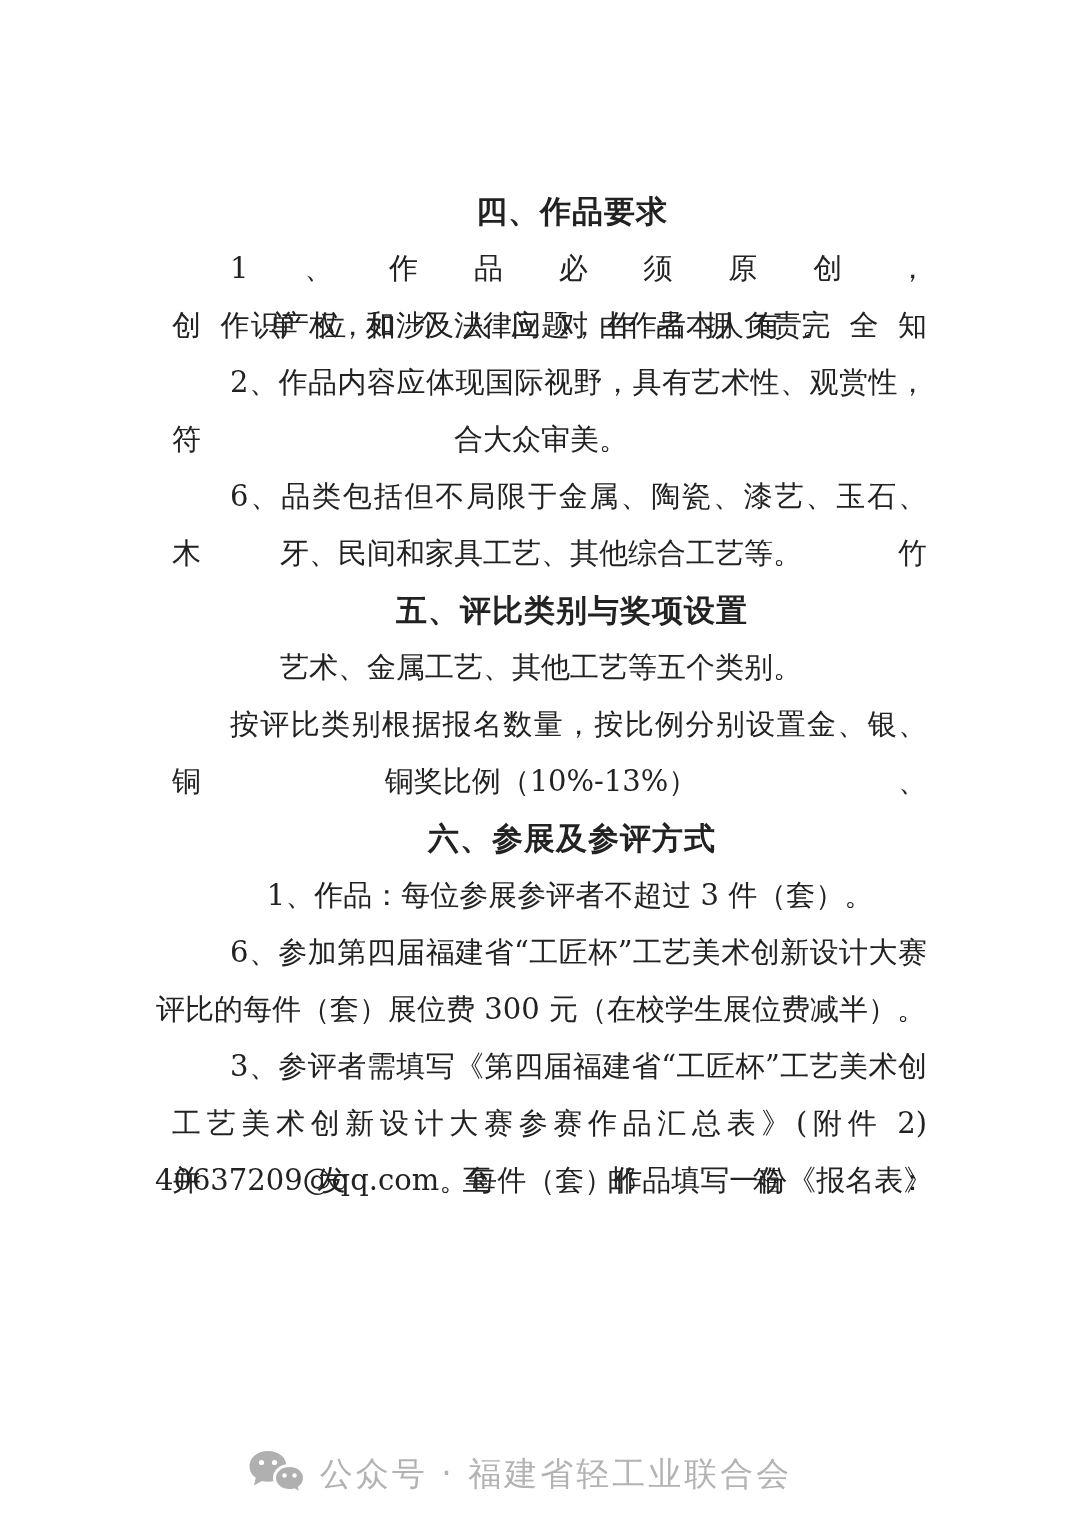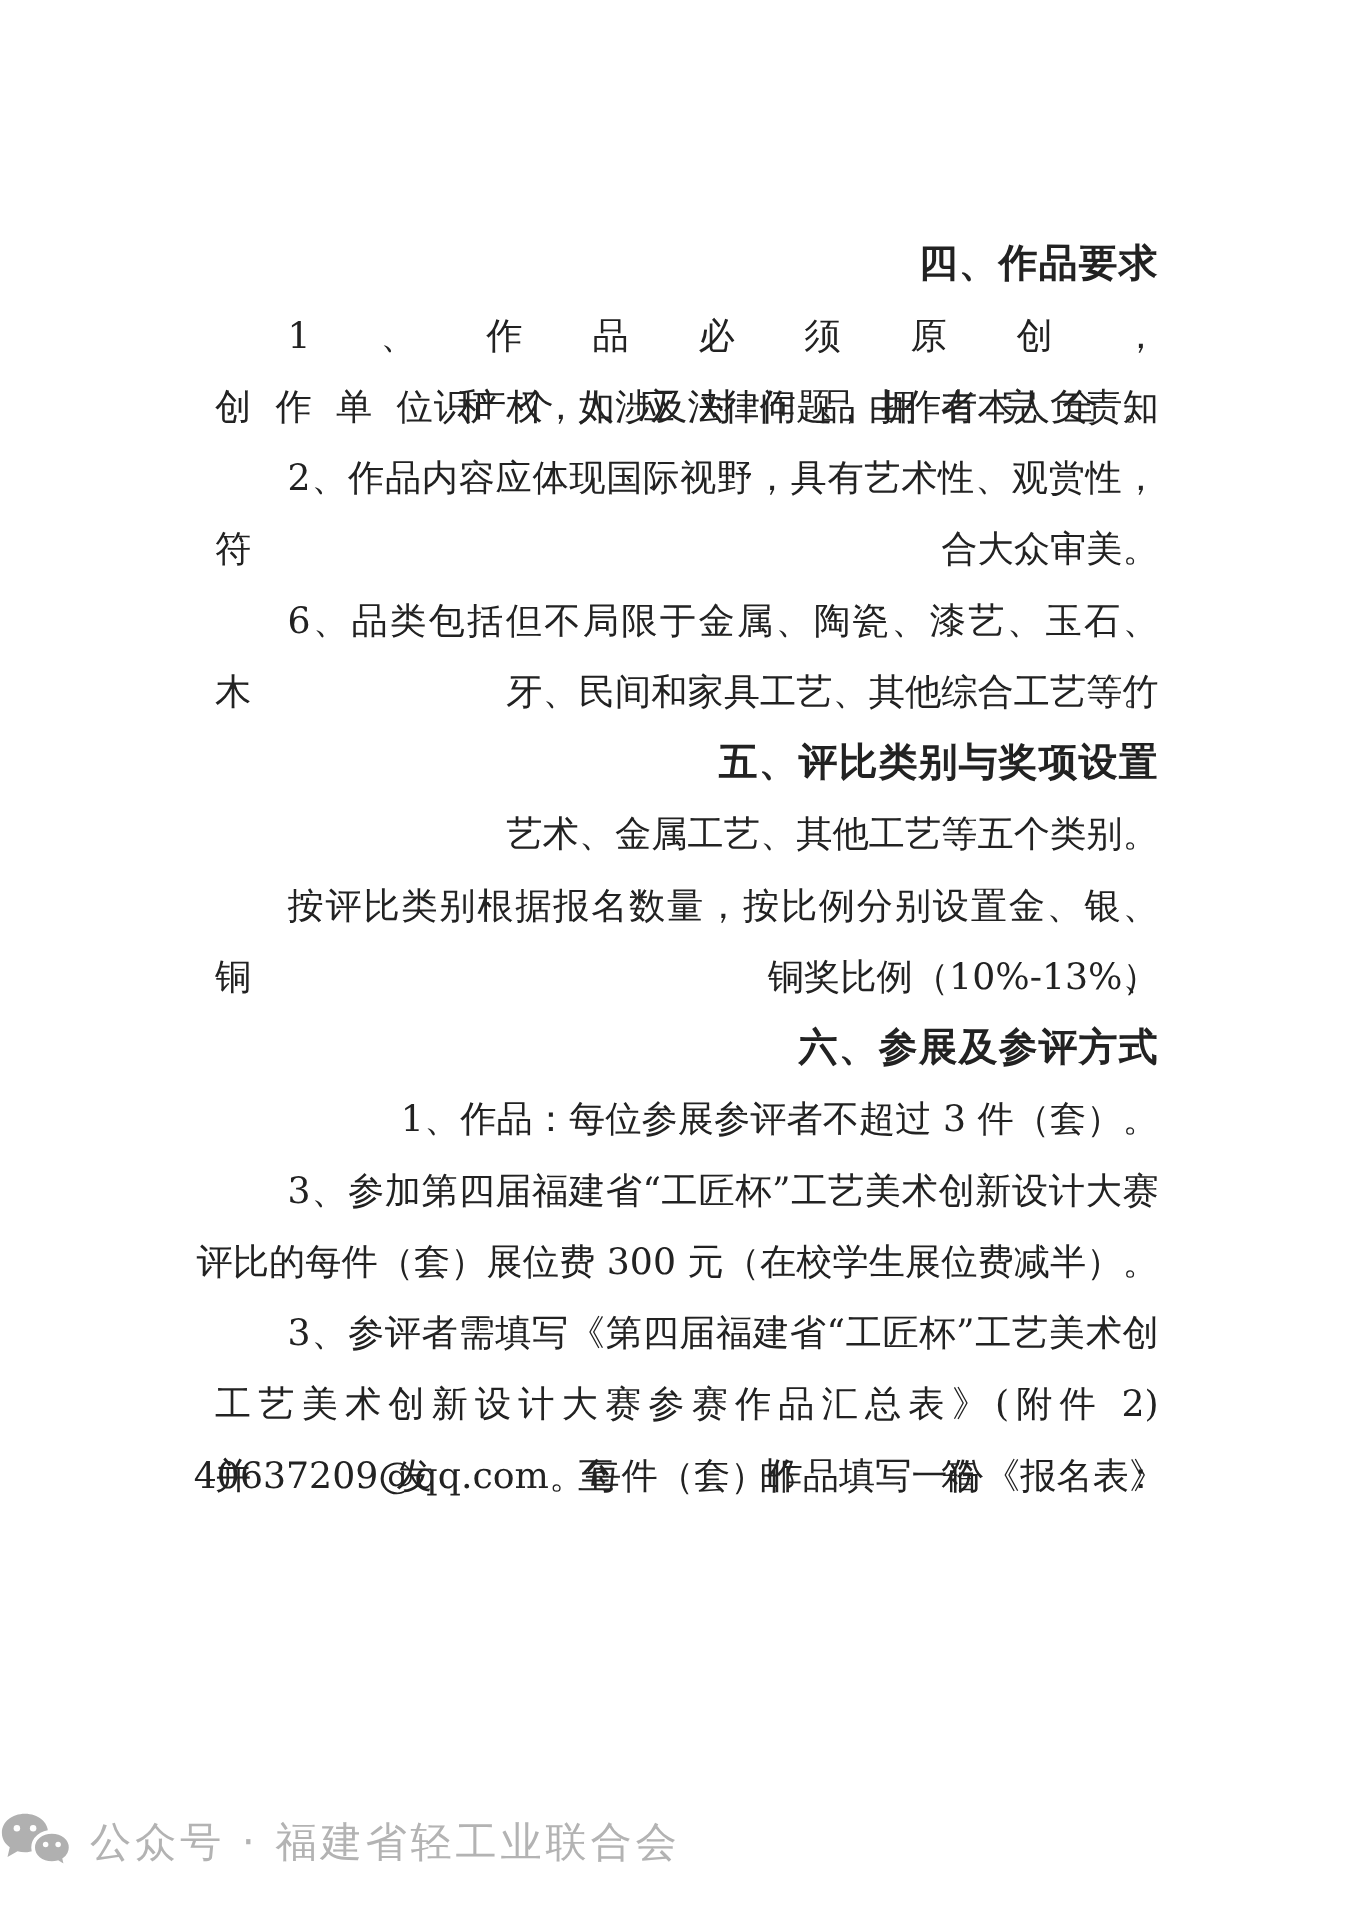--- a/index.html
+++ b/index.html
@@ -25,21 +25,21 @@
     top: 183px;
     left: 155px;
     width: 772px;
   }
   .line {
     font-family: "DejaVu Serif", "Liberation Serif", serif;
     font-size: 29px;
     height: 57px;
     line-height: 57px;
     color: var(--text-color);
-    text-align: right;
+    text-align: center;
     word-break: keep-all;
     white-space: nowrap;
     overflow: visible;
   }
   .line.heading {
     font-family: "DejaVu Sans", "Liberation Sans", sans-serif;
     font-weight: 700;
     font-size: 31px;
     letter-spacing: 1px;
   }
@@ -49,21 +49,21 @@
     text-align: justify;
     text-align-last: justify;
     margin-left: 17px;
   }
   .footer {
     position: absolute;
     top: 1449px;
     left: 0;
     width: 1040px;
     display: flex;
-    justify-content: flex-start;
+    justify-content: center;
     align-items: center;
     gap: 14px;
   }
   .wechat-icon { display: inline-flex; width: 58px; height: 50px; }
   .footer-label {
     font-family: "DejaVu Sans", "Liberation Sans", sans-serif;
     font-size: 33px;
     line-height: 50px;
     color: var(--footer-color);
     letter-spacing: 3px;
@@ -82,21 +82,21 @@
       <div class="line indent full">2、作品内容应体现国际视野，具有艺术性、观赏性，符</div>
       <div class="line">合大众审美。</div>
       <div class="line indent full">6、品类包括但不局限于金属、陶瓷、漆艺、玉石、木竹</div>
       <div class="line">牙、民间和家具工艺、其他综合工艺等。</div>
       <div class="line heading">五、评比类别与奖项设置</div>
       <div class="line">艺术、金属工艺、其他工艺等五个类别。</div>
       <div class="line indent full">按评比类别根据报名数量，按比例分别设置金、银、铜、</div>
       <div class="line">铜奖比例（10%-13%）</div>
       <div class="line heading">六、参展及参评方式</div>
       <div class="line indent">1、作品：每位参展参评者不超过 3 件（套）。</div>
-      <div class="line indent full">3、参加第四届福建省“工匠杯”工艺美术创新设计大赛</div>
+      <div class="line indent full">6、参加第四届福建省“工匠杯”工艺美术创新设计大赛</div>
       <div class="line">评比的每件（套）展位费 300 元（在校学生展位费减半）。</div>
       <div class="line indent full">3、参评者需填写《第四届福建省“工匠杯”工艺美术创</div>
       <div class="line full">工艺美术创新设计大赛参赛作品汇总表》(附件 2)并发至邮箱：</div>
       <div class="line">40637209@qq.com。每件（套）作品填写一份《报名表》</div>
     </div>
 
   <div class="footer">
     <span class="wechat-icon">
       <svg width="58" height="50" viewBox="0 0 58 50" xmlns="http://www.w3.org/2000/svg">
 

